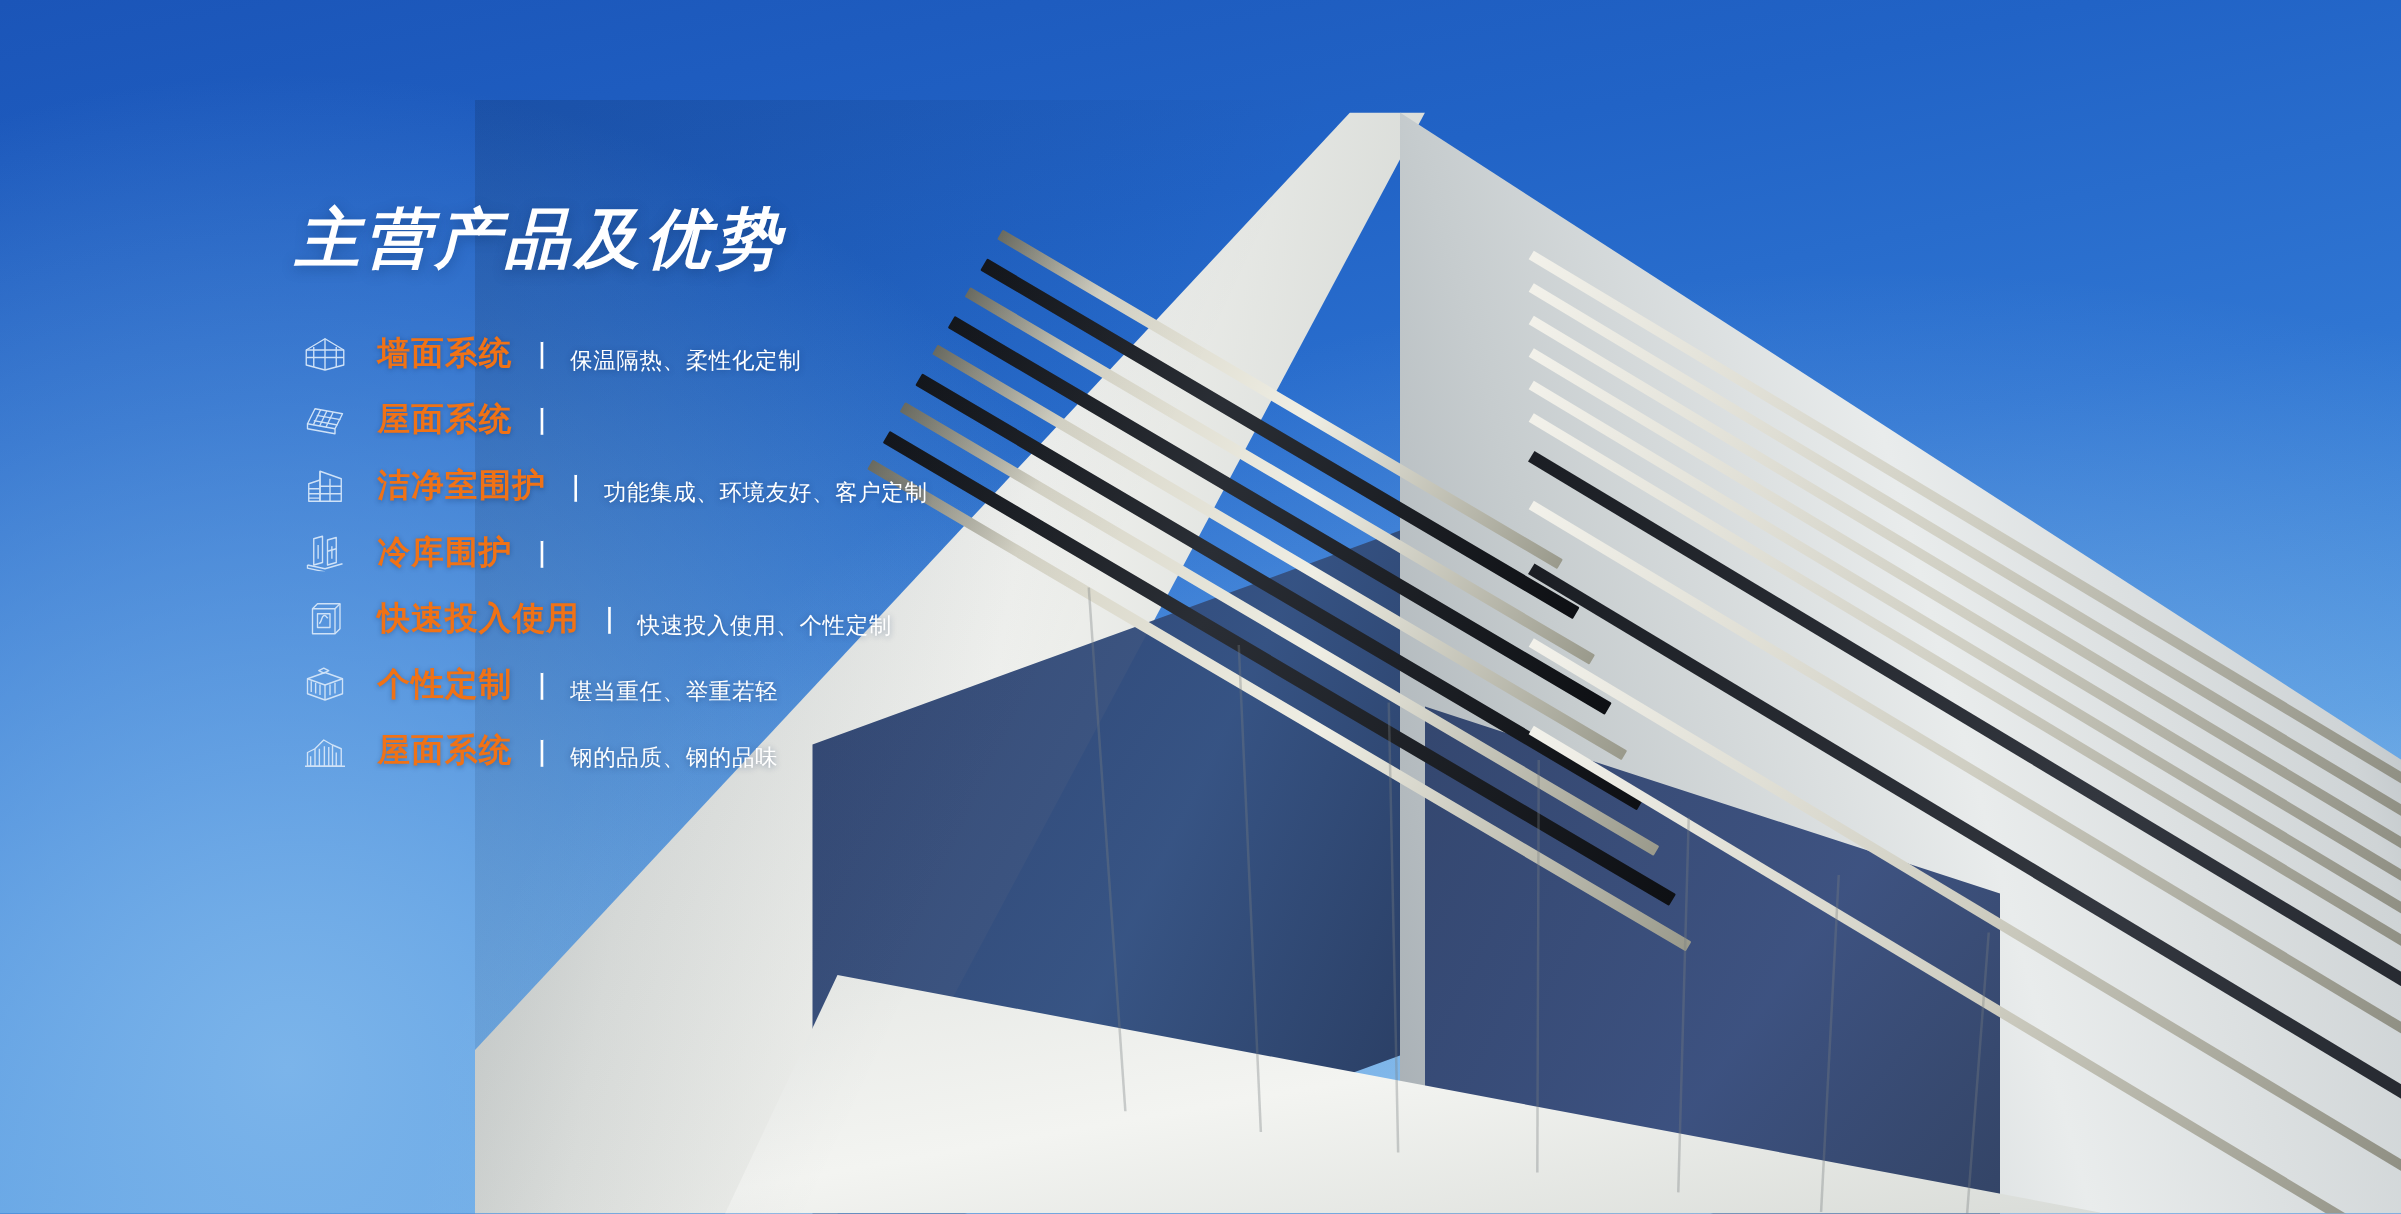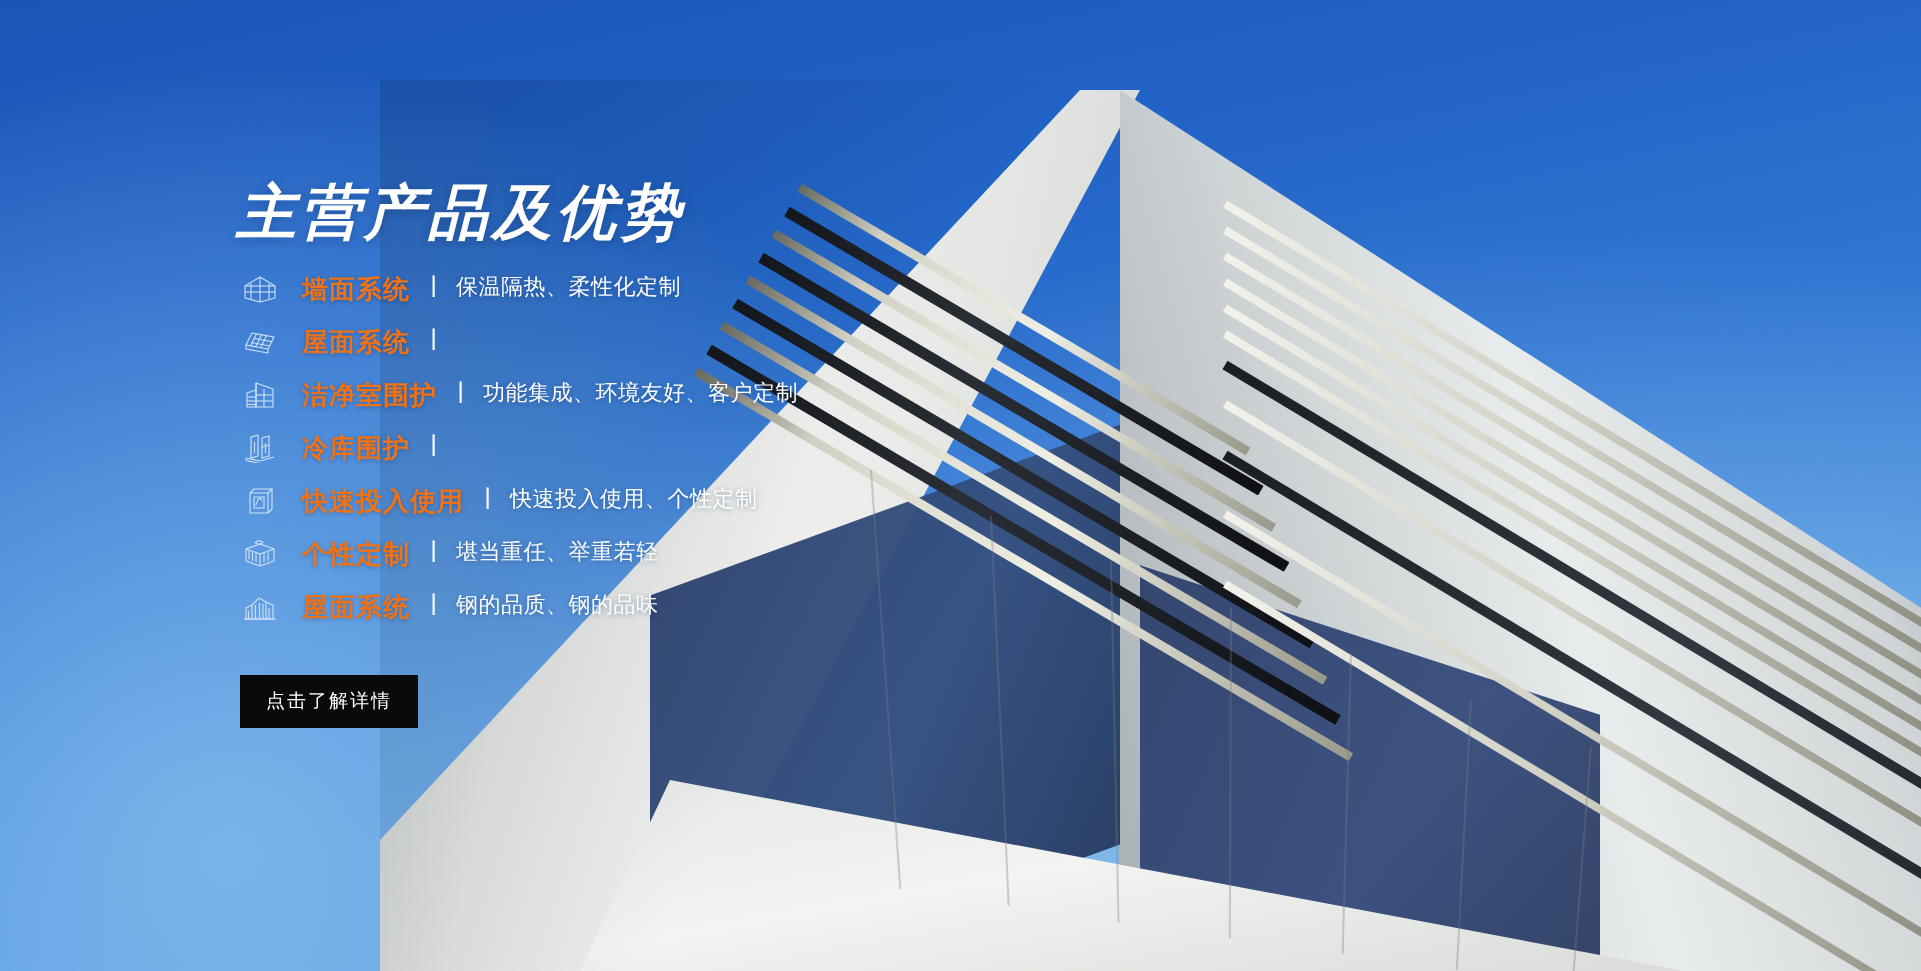--- a/index.html
+++ b/index.html
@@ -108,36 +108,35 @@
   }
 
   
   .content{
     position:absolute;
     left:236px; top:164px;
     width:780px;
     z-index:5;
   }
   .headline{
-    font-size:60px;
+    font-size:52px;
     font-weight:bold;
     font-style:italic;
     color:#ffffff;
     letter-spacing:4px;
     line-height:1.1;
     text-shadow:0 2px 10px rgba(10,40,90,.35);
     margin-bottom:26px;
     white-space:nowrap;
-    margin-top:16px;
   }
 
   .list{ margin-left:4px; }
   .row{
     display:flex;
-    align-items:flex-start;
+    align-items:flex-end;
     height:53px;
     white-space:nowrap;
   }
   .ico{
     width:40px; height:34px;
     flex:0 0 40px;
     margin-right:22px;
     display:flex; align-items:center; justify-content:center;
   }
   .ico svg{ display:block; }
@@ -150,21 +149,21 @@
   }
   .sep{
     color:#ffffff;
     font-size:22px;
     font-weight:bold;
     margin:0 11px 0 13px;
     transform:scaleX(.8);
     display:inline-block;
   }
   .desc{
-    font-size:22px;
+    font-size:18px;
     color:#ffffff;
     letter-spacing:.5px;
     text-shadow:0 1px 5px rgba(10,40,90,.4);
   }
 
   .cta{
     display:inline-block;
     margin-top:32px;
     margin-left:4px;
     background:#0a0a0a;
@@ -356,15 +355,14 @@
                 <path d="M2 27 L34 27"></path>
               </g>
             </svg>
           </span>
           <span class="name">屋面系统</span>
           <span class="sep">丨</span>
           <span class="desc">钢的品质、钢的品味</span>
         </div>
       </div>
 
-    <button class="cta">点击了解详情</button>
   </div>
 </div>
 
 </body></html>

